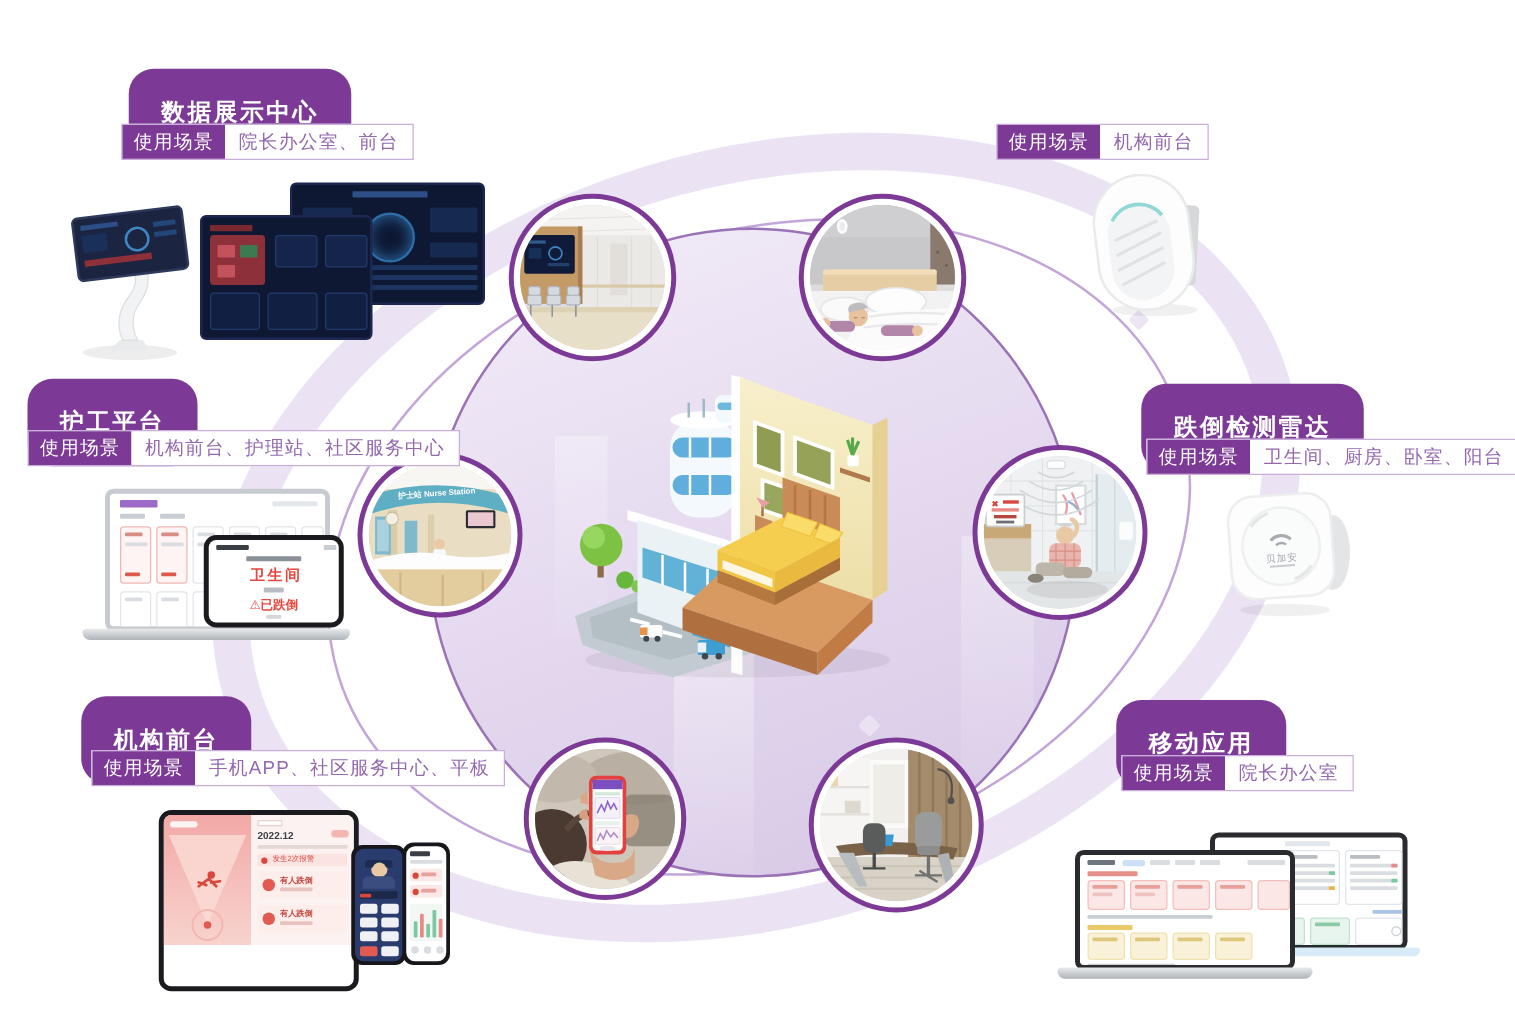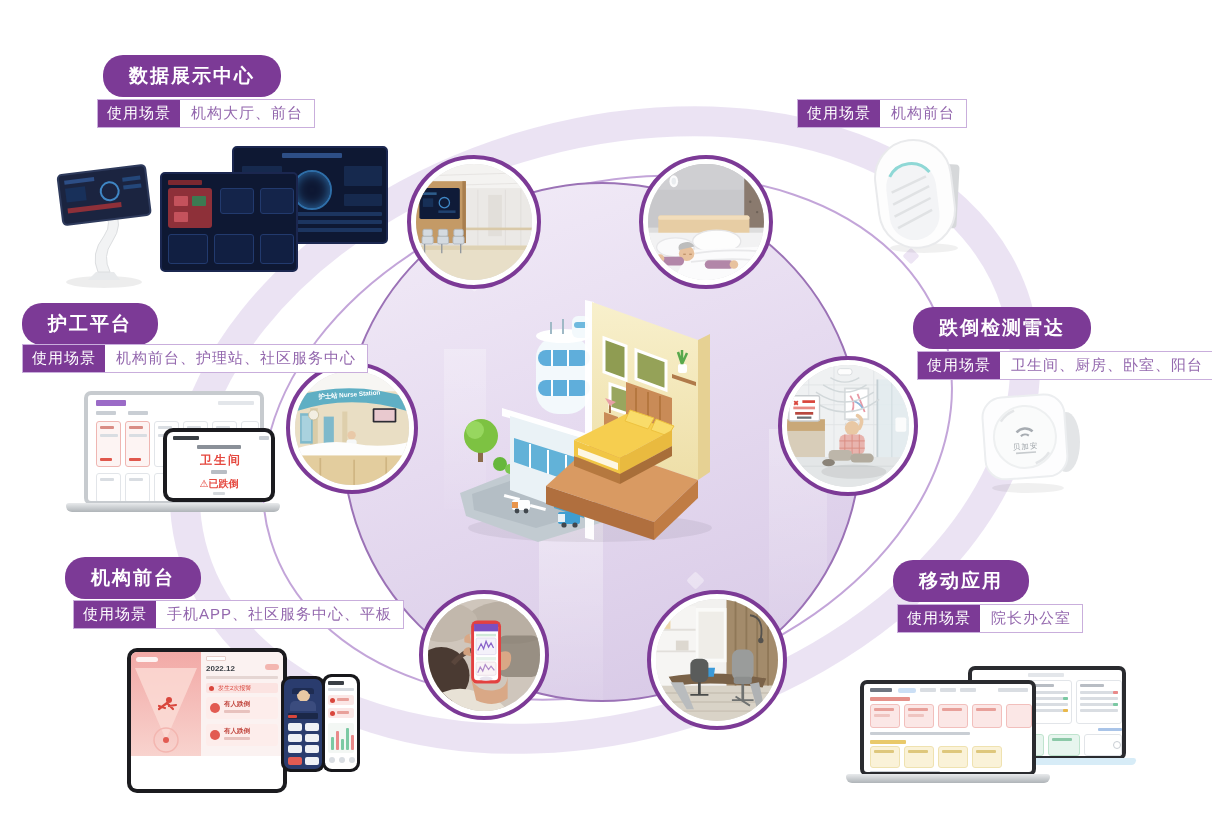--- a/index.html
+++ b/index.html
@@ -3,21 +3,21 @@
 <meta charset="utf-8">
 <style>
   * { margin:0; padding:0; box-sizing:border-box; }
   html,body { background:#fff; }
   body { font-family:"Liberation Sans","DejaVu Sans",sans-serif; }
   .canvas { position:relative; width:1212px; height:828px; background:#fff; overflow:hidden; }
   .abs { position:absolute; }
 
   
   .pill { position:absolute; background:#7C3A96; color:#fff; font-size:19px; font-weight:bold;
-          letter-spacing:2px; padding:8px 26px; border-radius:20px; white-space:nowrap; }
+          letter-spacing:2px; padding:22px 26px; border-radius:20px; white-space:nowrap; }
   .scen { position:absolute; display:inline-flex; align-items:stretch; border:1px solid #C9AEDC;
           background:#fff; white-space:nowrap; }
   .scen-label { background:#7C3A96; color:#fff; font-size:15px; padding:4px 9px; letter-spacing:1px; }
   .scen-value { color:#9468AE; font-size:15px; padding:4px 11px; letter-spacing:1px; }
 
   
   .pcircle { position:absolute; border-radius:50%; border:4px solid #7C3A96; background:#fff; padding:5px; }
   .pimg { width:100%; height:100%; border-radius:50%; overflow:hidden; position:relative; background:#ddd; }
   .pimg svg { display:block; width:100%; height:100%; }
 
@@ -374,21 +374,21 @@
         <rect x="38" y="66" width="20" height="26" rx="7" fill="#5A5C5B"></rect>
         <line x1="48" y1="92" x2="48" y2="106" stroke="#4A4C4B" stroke-width="3"></line>
         <path d="M38,106 l20,0" stroke="#4A4C4B" stroke-width="2"></path>
       </svg>
     </div>
   </div>
 
   <div class="pill" style="left:103px;top:55px">数据展示中心</div>
   <div class="scen" style="left:97px;top:99px">
     <span class="scen-label">使用场景</span>
-    <span class="scen-value">机构大厅、前台</span>
+    <span class="scen-value">院长办公室、前台</span>
   </div>
 
   <div class="scen" style="left:797px;top:99px">
     <span class="scen-label">使用场景</span>
     <span class="scen-value">机构前台</span>
   </div>
 
   <div class="pill" style="left:22px;top:303px">护工平台</div>
   <div class="scen" style="left:22px;top:344px">
     <span class="scen-label">使用场景</span>

